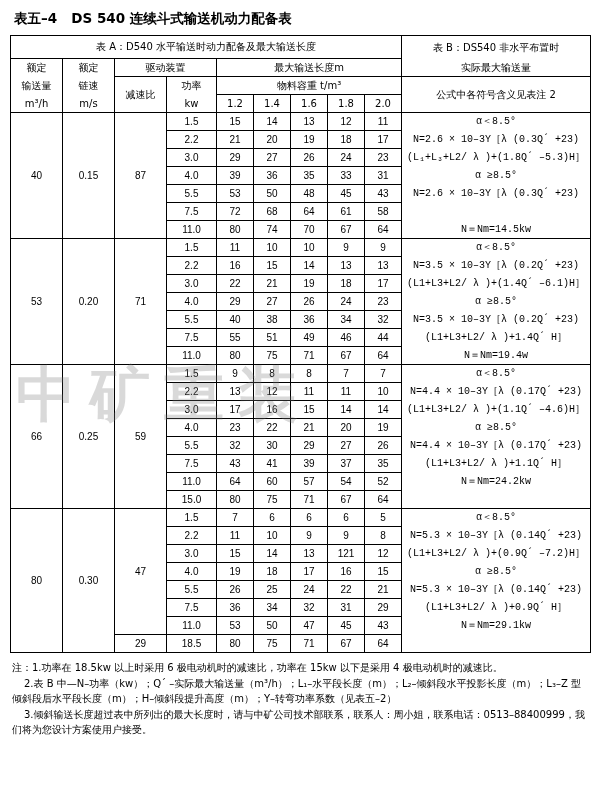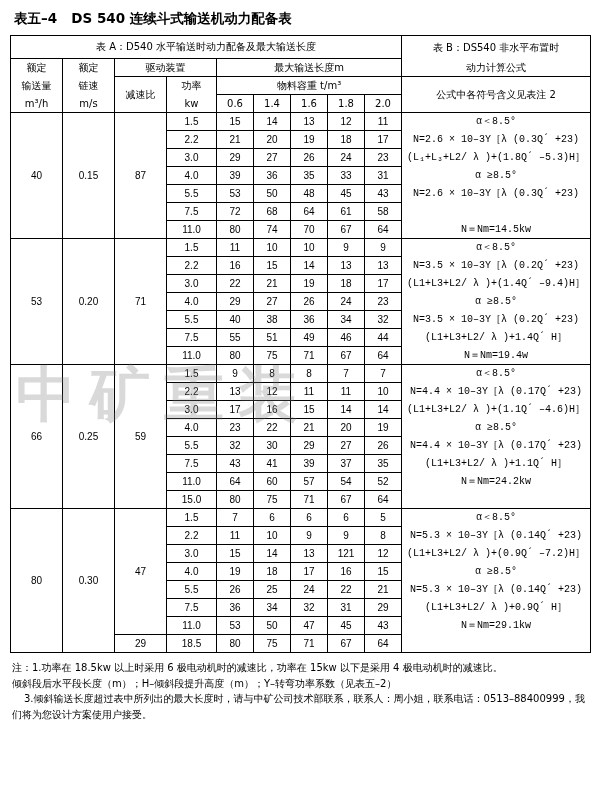--- a/index.html
+++ b/index.html
@@ -140,37 +140,37 @@
       <tr>
         <td class="hdrA" colspan="9">表 A：D540 水平输送时动力配备及最大输送长度</td>
         <td class="hdrB noborder-b" rowspan="1">表 B：DS540 非水平布置时</td>
       </tr>
 
       <tr>
         <td class="hdr noborder-b" rowspan="1" style="height:17px">额定</td>
         <td class="hdr noborder-b" style="height:17px">额定</td>
         <td class="hdr" colspan="2" style="height:17px">驱动装置</td>
         <td class="hdr" colspan="5" style="height:17px">最大输送长度m</td>
-        <td class="hdrB noborder-t" style="height:17px">动力计算公式</td>
+        <td class="hdrB noborder-t" style="height:17px">实际最大输送量</td>
       </tr>
 
       <tr>
         <td class="hdr noborder-t noborder-b" style="height:17px">输送量</td>
         <td class="hdr noborder-t noborder-b" style="height:17px">链速</td>
         <td class="hdr" rowspan="2">减速比</td>
         <td class="hdr noborder-b" style="height:17px">功率</td>
         <td class="hdr" colspan="5" style="height:17px">物料容重 t/m³</td>
         <td class="hdr" rowspan="2">公式中各符号含义见表注 2</td>
       </tr>
 
       <tr>
         <td class="hdr noborder-t" style="height:17px">m³/h</td>
         <td class="hdr noborder-t" style="height:17px">m/s</td>
         <td class="hdr noborder-t" style="height:17px">kw</td>
-        <td class="hdr" style="height:17px">0.6</td>
+        <td class="hdr" style="height:17px">1.2</td>
         <td class="hdr">1.4</td>
         <td class="hdr">1.6</td>
         <td class="hdr">1.8</td>
         <td class="hdr">2.0</td>
       </tr>
 
       <tr class="rowcell">
         <td class="grp" rowspan="7">40</td>
         <td class="grp" rowspan="7">0.15</td>
         <td class="grp" rowspan="7">87</td>
@@ -258,21 +258,21 @@
         <td class="numcell">13</td>
         <td class="formula noborder-t noborder-b">N=3.5 × 10–3Y［λ (0.2Q´ +23)</td>
       </tr>
       <tr class="rowcell">
         <td class="numcell">3.0</td>
         <td class="numcell">22</td>
         <td class="numcell">21</td>
         <td class="numcell">19</td>
         <td class="numcell">18</td>
         <td class="numcell">17</td>
-        <td class="formula formula-ind noborder-t noborder-b">(L1+L3+L2/ λ )+(1.4Q´ –9.4)H］</td>
+        <td class="formula formula-ind noborder-t noborder-b">(L1+L3+L2/ λ )+(1.4Q´ –6.1)H］</td>
       </tr>
       <tr class="rowcell">
         <td class="numcell">4.0</td>
         <td class="numcell">29</td>
         <td class="numcell">27</td>
         <td class="numcell">26</td>
         <td class="numcell">24</td>
         <td class="numcell">23</td>
         <td class="formula noborder-t noborder-b">α ≥8.5°</td>
       </tr>
@@ -455,18 +455,19 @@
         <td class="numcell">67</td>
         <td class="numcell">64</td>
         <td class="formula noborder-t"></td>
       </tr>
     </tbody>
   </table>
   </div>
 
   <div class="notes">
     <div>注：1.功率在 18.5kw 以上时采用 6 极电动机时的减速比，功率在 15kw 以下是采用 4 极电动机时的减速比。</div>
+    <div class="n2">2.表 B 中—N–功率（kw）；Q´ –实际最大输送量（m³/h）；L₁–水平段长度（m）；L₂–倾斜段水平投影长度（m）；L₃–Z 型</div>
     <div>倾斜段后水平段长度（m）；H–倾斜段提升高度（m）；Y–转弯功率系数（见表五–2）</div>
     <div class="n2">3.倾斜输送长度超过表中所列出的最大长度时，请与中矿公司技术部联系，联系人：周小姐，联系电话：0513–88400999，我</div>
     <div>们将为您设计方案使用户接受。</div>
   </div>
 
 </div>
 
 </body></html>

